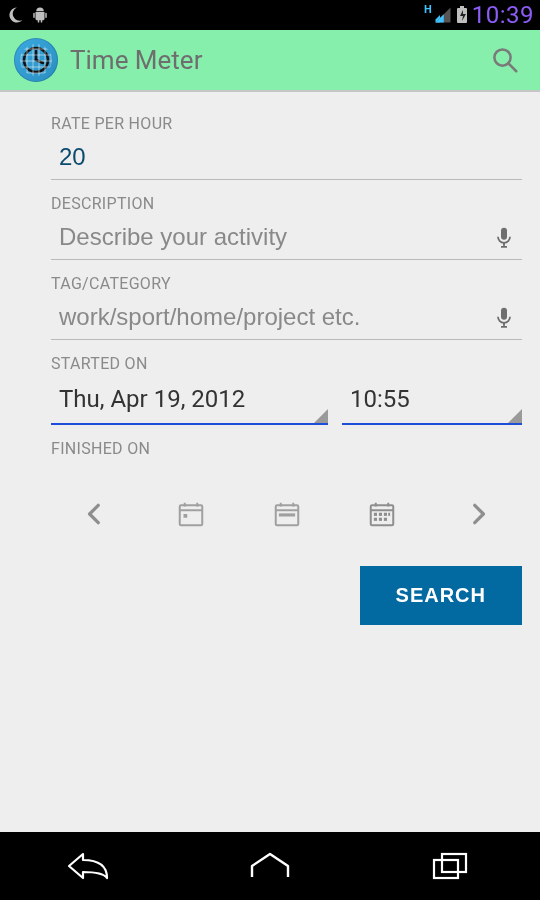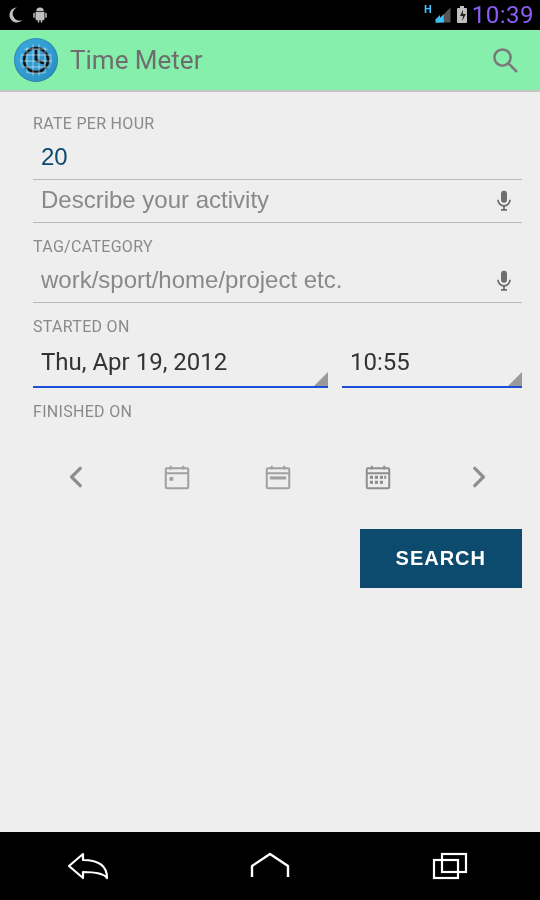--- a/index.html
+++ b/index.html
@@ -32,21 +32,21 @@
     content:""; position:absolute; inset:6px; border-radius:50%;
     background:
       linear-gradient(90deg, rgba(255,255,255,0.25) 0 2px, transparent 2px) 0 0/6px 6px,
       linear-gradient(0deg, rgba(255,255,255,0.25) 0 2px, transparent 2px) 0 0/6px 6px;
   }
   .app-icon svg { position:absolute; inset:0; }
   .app-title { color:#6e6e6e; font-size: 26px; margin-left: 12px; font-weight: 400; }
   .action-search { margin-left: auto; padding: 6px; }
 
   
-  .content { flex: 1; padding: 8px 18px 0 33px; }
+  .content { flex: 1; padding: 8px 18px 0 33px; margin-left: 18px; }
   .field-label {
     color:#8a8a8a; font-size: 16px; letter-spacing: 0.3px;
     margin-top: 14px; margin-bottom: 4px;
   }
   .text-input-wrap { position: relative; }
   .text-input {
     width: 100%; border: none; border-bottom: 1px solid #b9b9b9;
     background: transparent; font-size: 24px; color:#0c4a6e;
     padding: 6px 36px 8px 8px; outline: none;
   }
@@ -72,21 +72,21 @@
   
   .toolbar-row {
     display:flex; align-items:center; justify-content:space-between;
     padding: 28px 20px 10px 20px;
   }
   .tb-btn { width:48px; height:48px; display:flex; align-items:center; justify-content:center; }
 
   
   .btn-row { display:flex; justify-content:flex-end; padding: 18px 0 0 0; }
   .search-btn {
-    background:#0c4a6e; color:#fff; font-size:20px; font-weight:600;
+    background:#0369a1; color:#fff; font-size:20px; font-weight:600;
     letter-spacing:1px; padding: 18px 36px; border:none;
   }
 
   
   .nav-bar {
     height: 68px; background:#000; margin-top:auto;
     display:flex; align-items:center; justify-content:space-around;
   }
   .nav-btn { width:90px; height:48px; display:flex; align-items:center; justify-content:center; }
 
@@ -147,20 +147,21 @@
   </div>
 </div>
 
 <div class="content">
 
   <div class="field-label">RATE PER HOUR</div>
   <div class="text-input-wrap">
     <input class="text-input" type="text" value="20" style="">
   </div>
 
+  <div class="field-label">DESCRIPTION</div>
   <div class="text-input-wrap">
     <input class="text-input" type="text" placeholder="Describe your activity" style="">
     <div class="mic-btn">
       <span>
         <svg width="18" height="22" viewBox="0 0 18 22">
             <rect x="6" y="1" width="6" height="12" rx="3" fill="#6e6e6e"></rect>
             <path d="M3 10a6 6 0 0 0 12 0" fill="none" stroke="#6e6e6e" stroke-width="1.8"></path>
             <line x1="9" y1="16" x2="9" y2="20" stroke="#6e6e6e" stroke-width="1.8"></line>
             <line x1="6" y1="20" x2="12" y2="20" stroke="#6e6e6e" stroke-width="1.8"></line>
           </svg>

